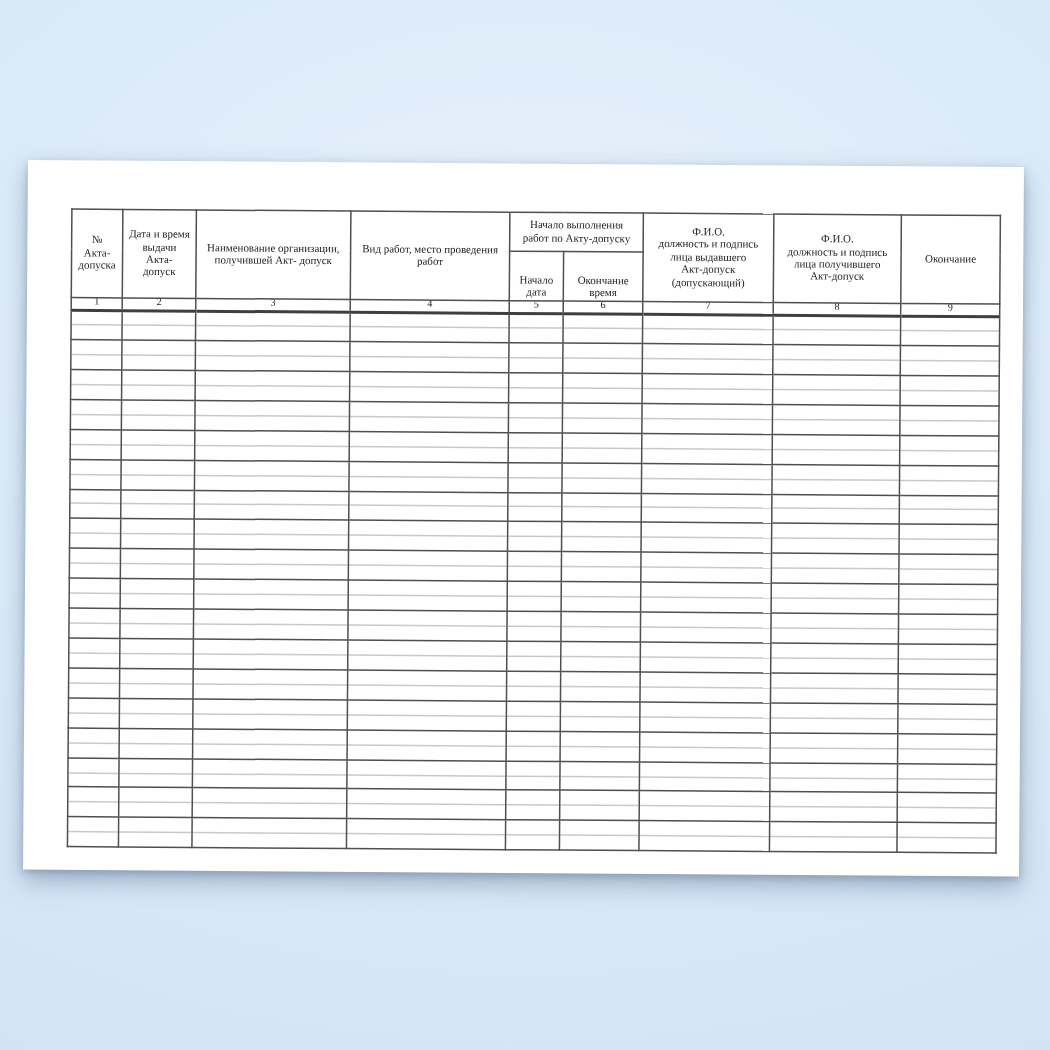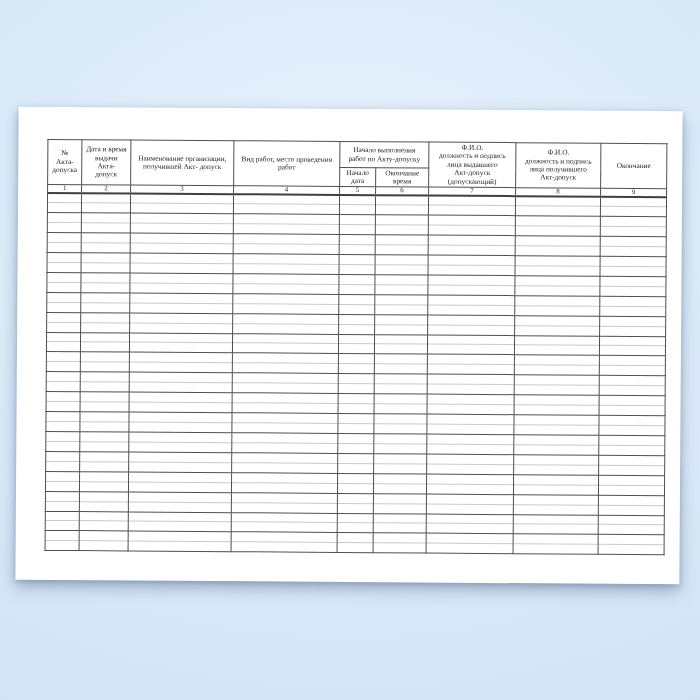--- a/index.html
+++ b/index.html
@@ -45,21 +45,21 @@
     font-size: 7.3px;
     line-height: 1.16;
     color: #1c1c1c;
     text-align: center;
     vertical-align: middle;
     white-space: pre-line;
     overflow: hidden;
   }
   tr.hdr-main  { height: 26px; }
   tr.hdr-sub   { height: 19px; }
-  tr.hdr-sub th { vertical-align: top; padding-top: 1px; }
+  tr.hdr-sub th { vertical-align: top; padding-top: 15px; }
   tr.num-row   { height: 8px; }
   tr.num-row th {
     font-size: 6.8px;
     line-height: 1;
     border-bottom: 2px solid #3f3f3f;
     vertical-align: middle;
   }
   tbody tr { height: 19.9px; }
   tbody td {
     background-image: linear-gradient(#c9c9c9, #c9c9c9);

